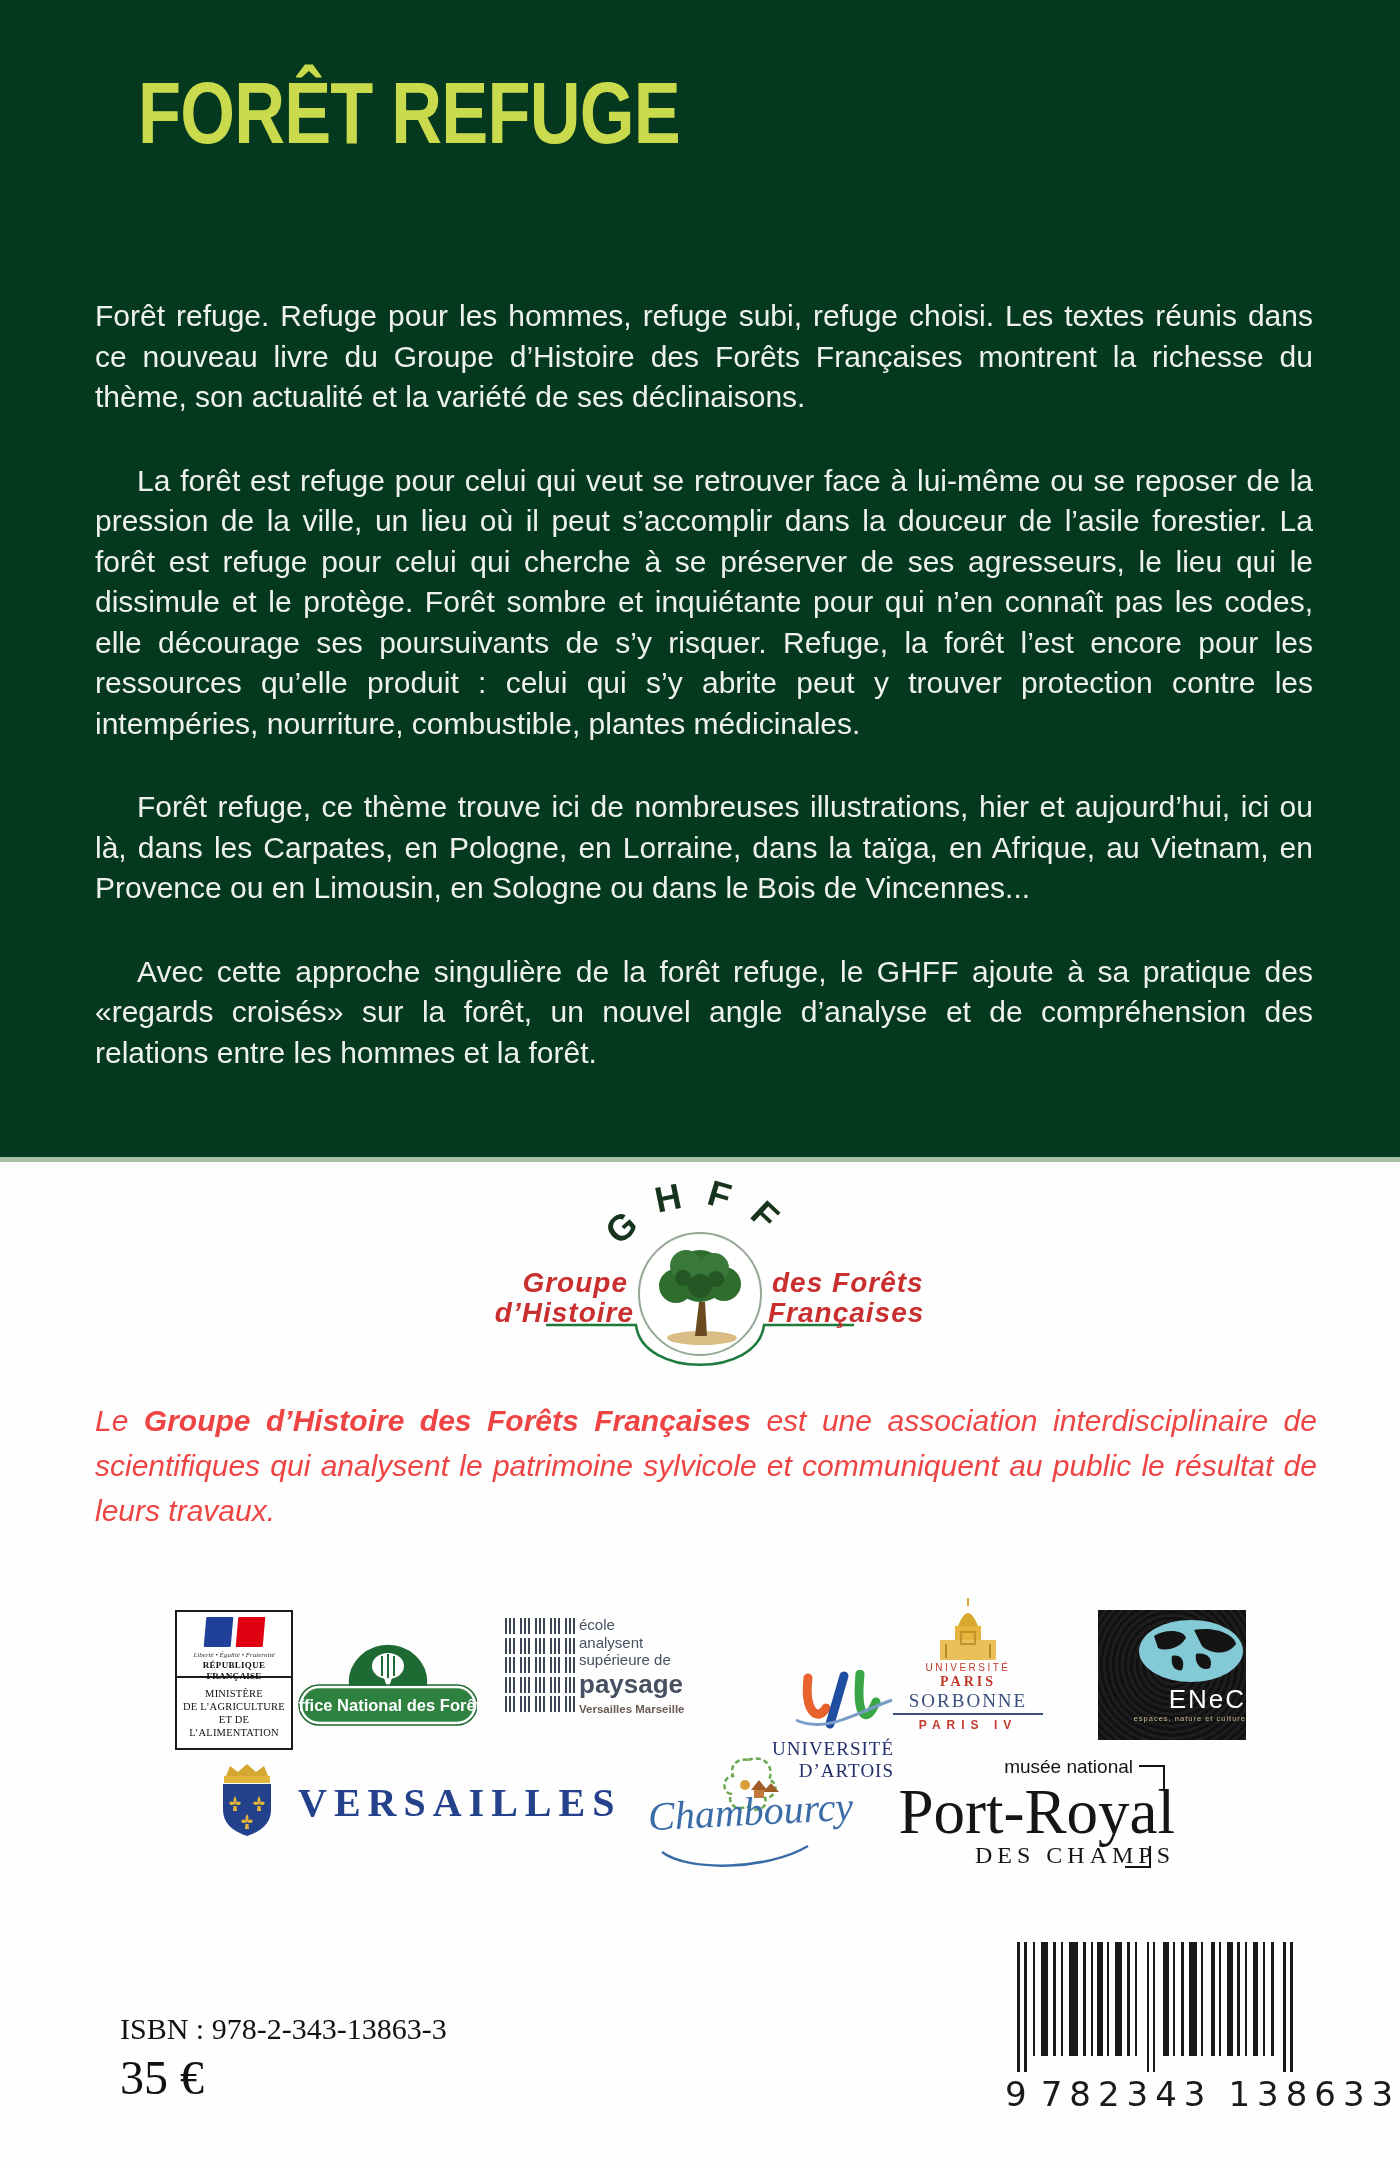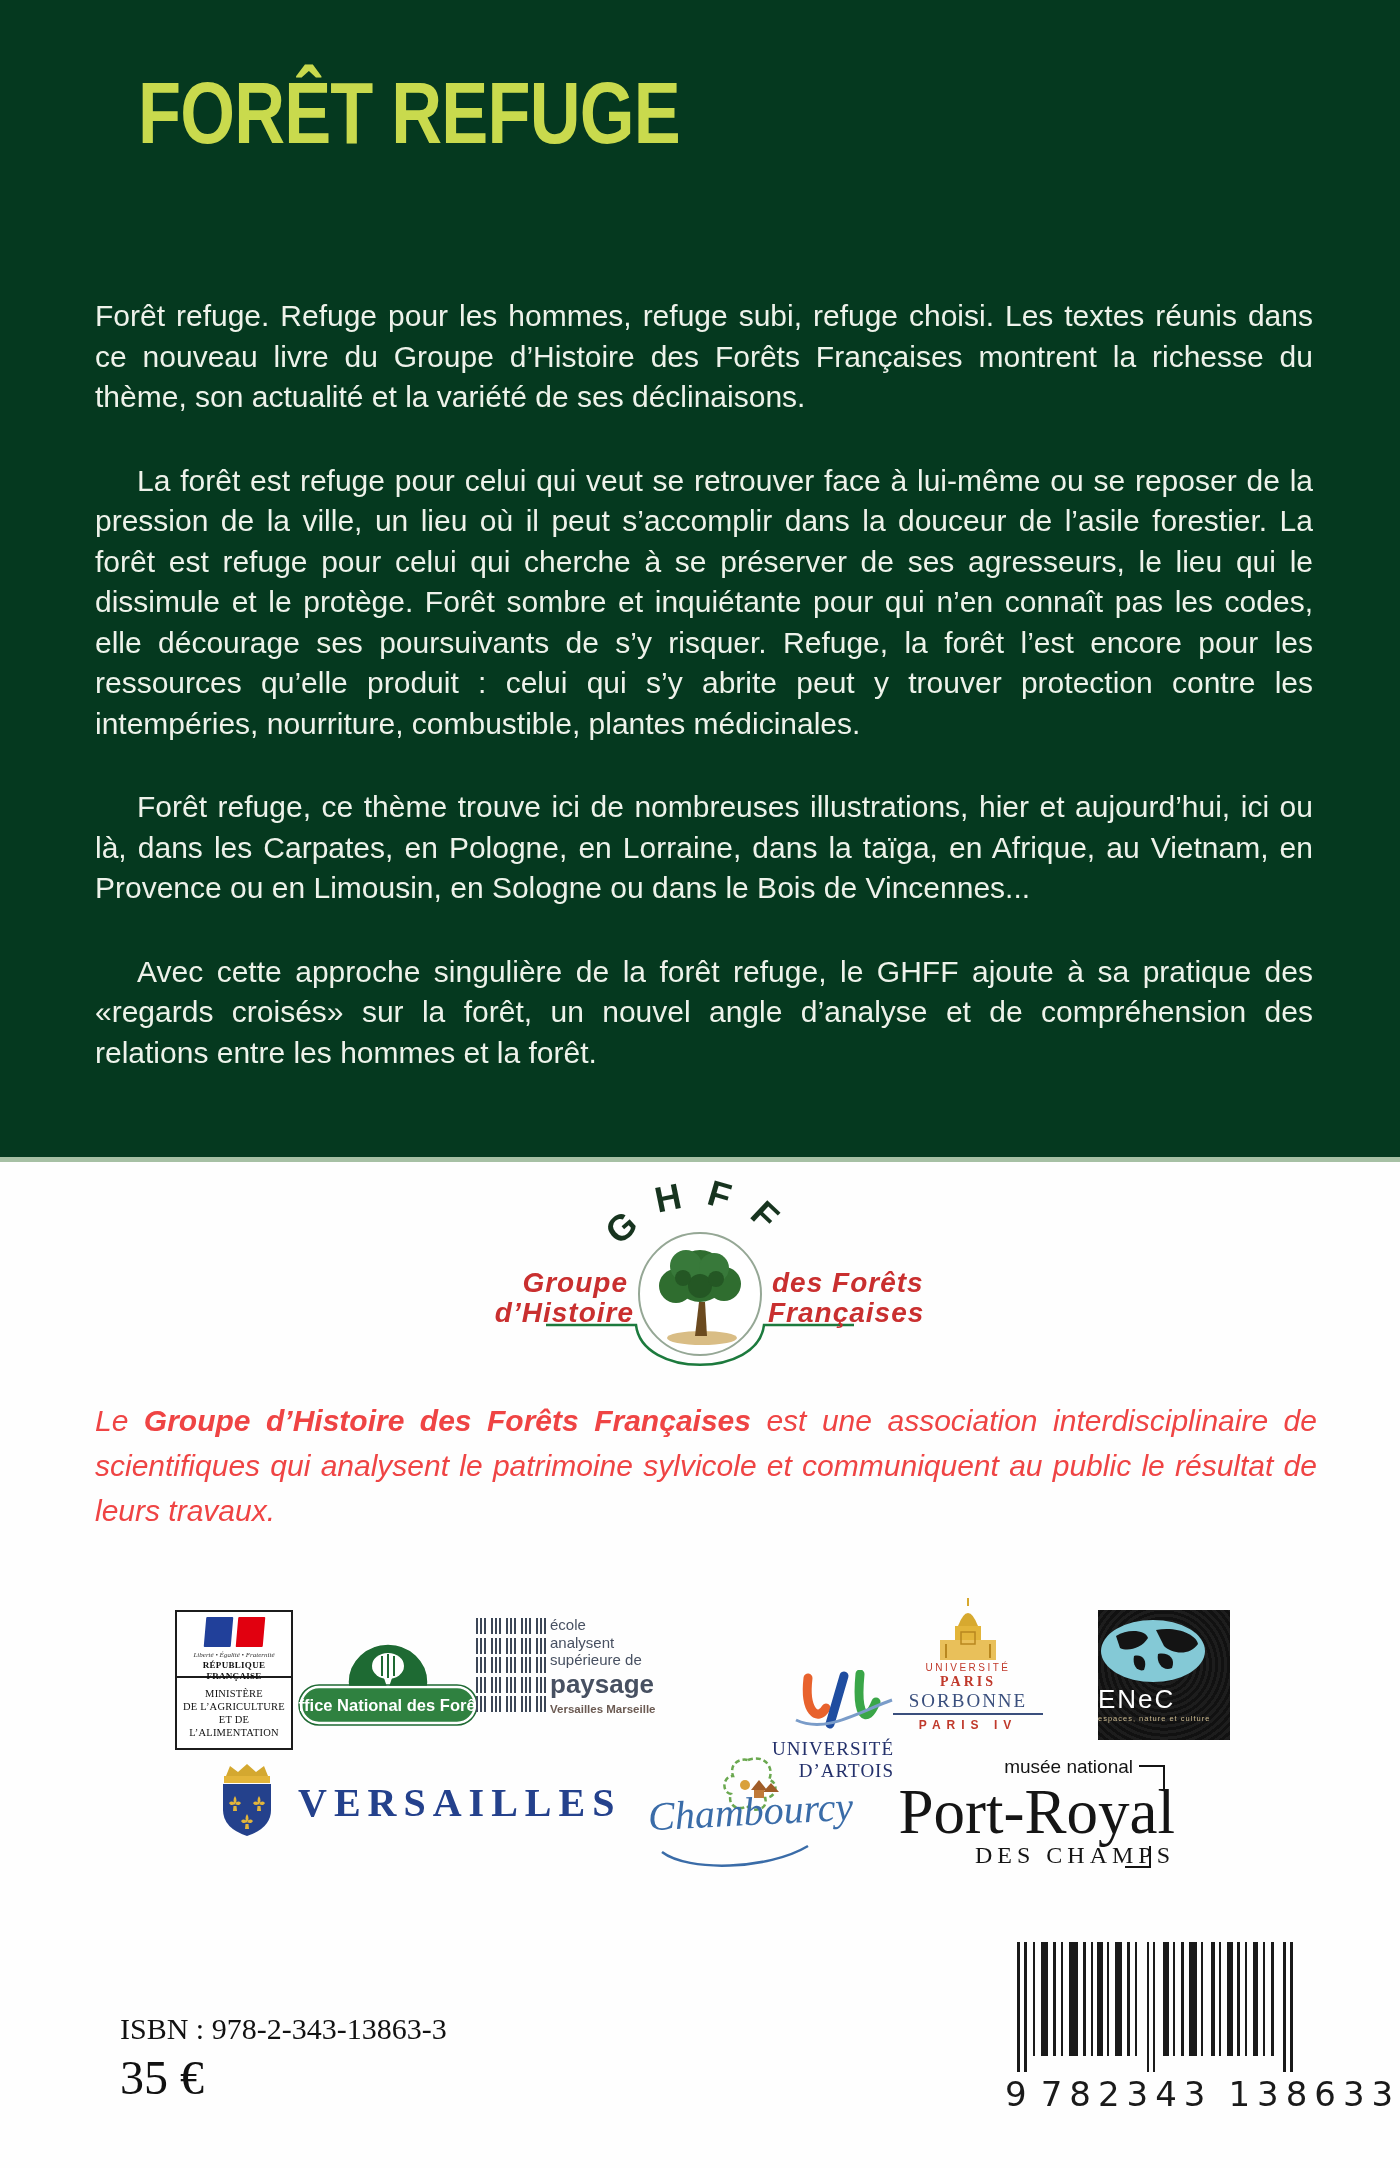--- a/index.html
+++ b/index.html
@@ -39,41 +39,41 @@
   .ministry-top { height:66px; border-bottom:2px solid #1c1c1c; padding-top:5px; }
   .flag { display:flex; justify-content:center; gap:5px; height:32px; margin-bottom:2px; }
   .flag .b { width:27px; height:30px; background:#21409a; transform:skewX(-5deg); border-radius:1px; }
   .flag .r { width:27px; height:30px; background:#e1000f; transform:skewX(-5deg); border-radius:1px; }
   .motto { font-family:"Liberation Serif", serif; font-style:italic; font-size:7px; color:#333; line-height:9px; }
   .republique { font-family:"Liberation Serif", serif; font-weight:700; font-size:9px; color:#111; letter-spacing:0.3px; line-height:11px; }
   .ministry-name { flex:1; display:flex; flex-direction:column; justify-content:center; font-family:"Liberation Serif", serif; font-size:10.5px; line-height:13px; color:#111; letter-spacing:0.2px; }
   
   .logo-onf { left:298px; top:1642px; width:180px; height:92px; }
   
-  .logo-ensp { left:476px; top:1616px; width:185px; display:flex; }
+  .logo-ensp { left:505px; top:1616px; width:185px; display:flex; }
   .ensp-bars { width:74px; padding-top:2px; }
   .ensp-bars .row { height:16px; margin-bottom:3.5px;
     background-image:repeating-linear-gradient(90deg,#3c4656 0 2px,#fff 2px 4px,#3c4656 4px 6px,#fff 6px 8px,#3c4656 8px 10px,#fff 10px 15px); }
   .ensp-text { color:#475061; }
   .ensp-text .l { font-size:15px; line-height:17.5px; }
   .ensp-text .big { font-size:26px; font-weight:700; line-height:30px; }
   .ensp-text .sub { font-size:11.5px; font-weight:700; color:#6b5a52; margin-top:4px; }
   
   .logo-artois { left:694px; top:1670px; width:200px; text-align:right; }
   .artois-label { font-family:"Liberation Serif", serif; font-size:19px; color:#23306b; letter-spacing:1px; margin-top:2px; }
   
   .logo-sorbonne { left:893px; top:1596px; width:150px; text-align:center; }
   .sorb-univ { font-size:10px; font-weight:400; color:#c0392b; letter-spacing:2.5px; margin-top:-16px; }
   .sorb-paris { font-family:"Liberation Serif", serif; font-size:14px; font-weight:700; color:#c0392b; letter-spacing:3px; margin-top:1px; }
   .sorb-sorbonne { font-family:"Liberation Serif", serif; font-size:19px; color:#3a4f7d; letter-spacing:2px; border-bottom:2px solid #3a4f7d; padding-bottom:1px; }
   .sorb-p4 { font-size:12px; font-weight:700; color:#c0392b; letter-spacing:6px; margin-top:3px; }
   
-  .logo-enec { left:1098px; top:1610px; width:132px; height:130px; background:#141414;
+  .logo-enec { left:1098px; top:1610px; width:148px; height:130px; background:#141414;
     background-image:repeating-radial-gradient(circle at 50% 42%, #1d1d1d 0 3px, #111 3px 6px);
-    text-align:left; color:#fff; }
+    text-align:right; color:#fff; }
   .enec-name { font-size:26px; font-weight:300; letter-spacing:2px; line-height:26px; margin-top:-2px; }
   .enec-sub { font-size:7.5px; letter-spacing:1px; color:#cbb98f; margin-top:2px; }
   
   .logo-versailles-shield { left:216px; top:1760px; width:62px; height:80px; }
   .versailles-label { position:absolute; left:298px; top:1779px; font-family:"Liberation Serif", serif; font-size:40px; color:#24418c; letter-spacing:7px; font-weight:600; }
   
   .logo-chambourcy { left:648px; top:1756px; width:175px; height:120px; }
   .chambourcy-label { position:absolute; left:0; top:32px; font-family:"Liberation Serif", serif; font-style:italic; font-size:40px; color:#3a6ca8; transform:rotate(-3deg); }
   
   .logo-portroyal { left:830px; top:1756px; width:345px; text-align:right; }

